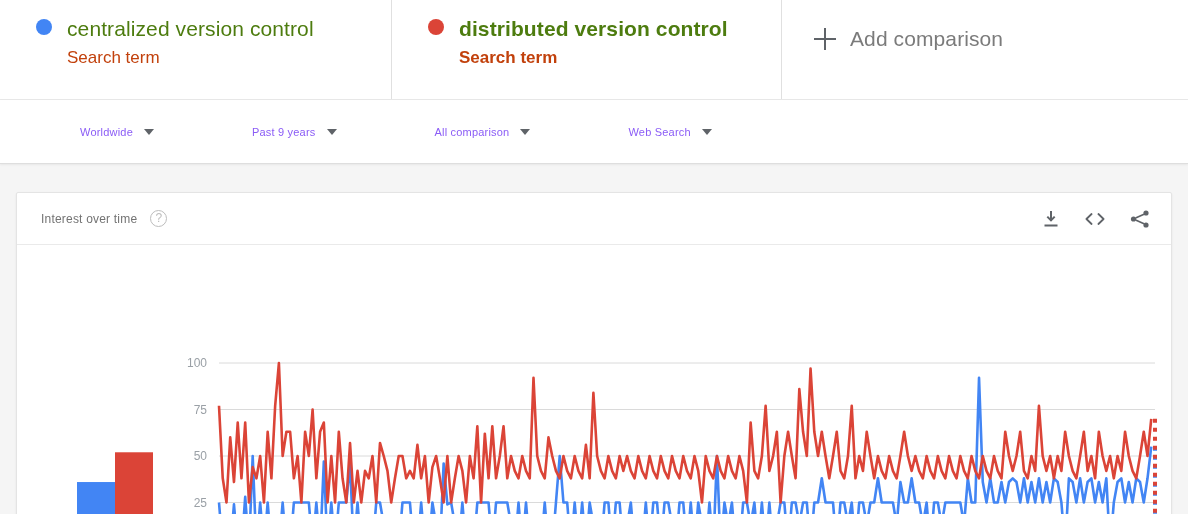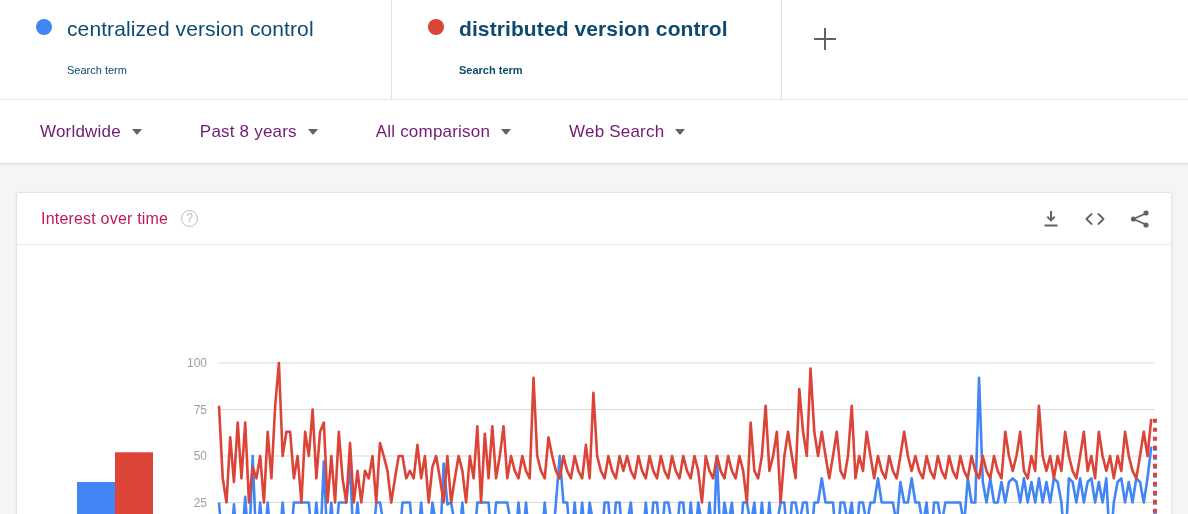--- a/index.html
+++ b/index.html
@@ -27,29 +27,29 @@
   .term-card.c1 { width: 390px; font-weight: bold; }
   .dot {
     position: absolute;
     left: 36px; top: 19px;
     width: 16px; height: 16px;
     border-radius: 50%;
   }
   .term-text { margin-left: 31px; }
   .term-title {
     font-size: 21px;
-    color: #0c4a6e;
+    color: #4d7c0f;
     line-height: 26px;
     letter-spacing: .1px;
     white-space: nowrap;
   }
   .term-sub {
-    font-size: 11px;
-    color: #0c4a6e;
-    margin-top: 20px;
+    font-size: 17px;
+    color: #c2410c;
+    margin-top: 8px;
     line-height: 16px;
   }
   .add-card {
     flex: 1;
     display: flex;
     align-items: flex-start;
     padding: 26px 0 0 32px;
     background: #fff;
   }
   .plus-icon {
@@ -83,23 +83,24 @@
     border-bottom: 1px solid #dedede;
     box-shadow: 0 1px 2px rgba(0,0,0,.06);
   }
   .filter {
     display: flex;
     align-items: center;
     cursor: pointer;
     margin-right: 58px;
   }
   .filter-label {
-    font-size: 17px;
-    color: #701a75;
+    font-size: 11px;
+    color: #8b5cf6;
     letter-spacing: .2px;
+    margin-left: 40px;
   }
   .caret {
     width: 0; height: 0;
     margin-left: 11px;
     border-left: 5px solid transparent;
     border-right: 5px solid transparent;
     border-top: 6px solid #5f6368;
   }
 
   
@@ -115,22 +116,22 @@
   }
   .card-head {
     position: relative;
     height: 52px;
     border-bottom: 1px solid #eaeaea;
     display: flex;
     align-items: center;
     padding: 0 20px 0 24px;
   }
   .card-title {
-    font-size: 16px;
-    color: #be185d;
+    font-size: 12px;
+    color: #737373;
     letter-spacing: .2px;
   }
   .help-icon {
     width: 17px; height: 17px;
     border: 1px solid #bdbdbd;
     border-radius: 50%;
     color: #bdbdbd;
     font-size: 12px;
     line-height: 15px;
     text-align: center;
@@ -161,30 +162,31 @@
   </div>
   <div class="term-card c1">
     <span class="dot" style="background:#DB4437"></span>
     <div class="term-text">
       <div class="term-title">distributed version control</div>
       <div class="term-sub">Search term</div>
     </div>
   </div>
   <div class="add-card">
     <span class="plus-icon"></span>
+    <span class="add-label">Add comparison</span>
   </div>
 </div>
 
 <div class="filter-bar">
   <div class="filter">
     <span class="filter-label">Worldwide</span>
     <span class="caret"></span>
   </div>
   <div class="filter">
-    <span class="filter-label">Past 8 years</span>
+    <span class="filter-label">Past 9 years</span>
     <span class="caret"></span>
   </div>
   <div class="filter">
     <span class="filter-label">All comparison</span>
     <span class="caret"></span>
   </div>
   <div class="filter">
     <span class="filter-label">Web Search</span>
     <span class="caret"></span>
   </div>

